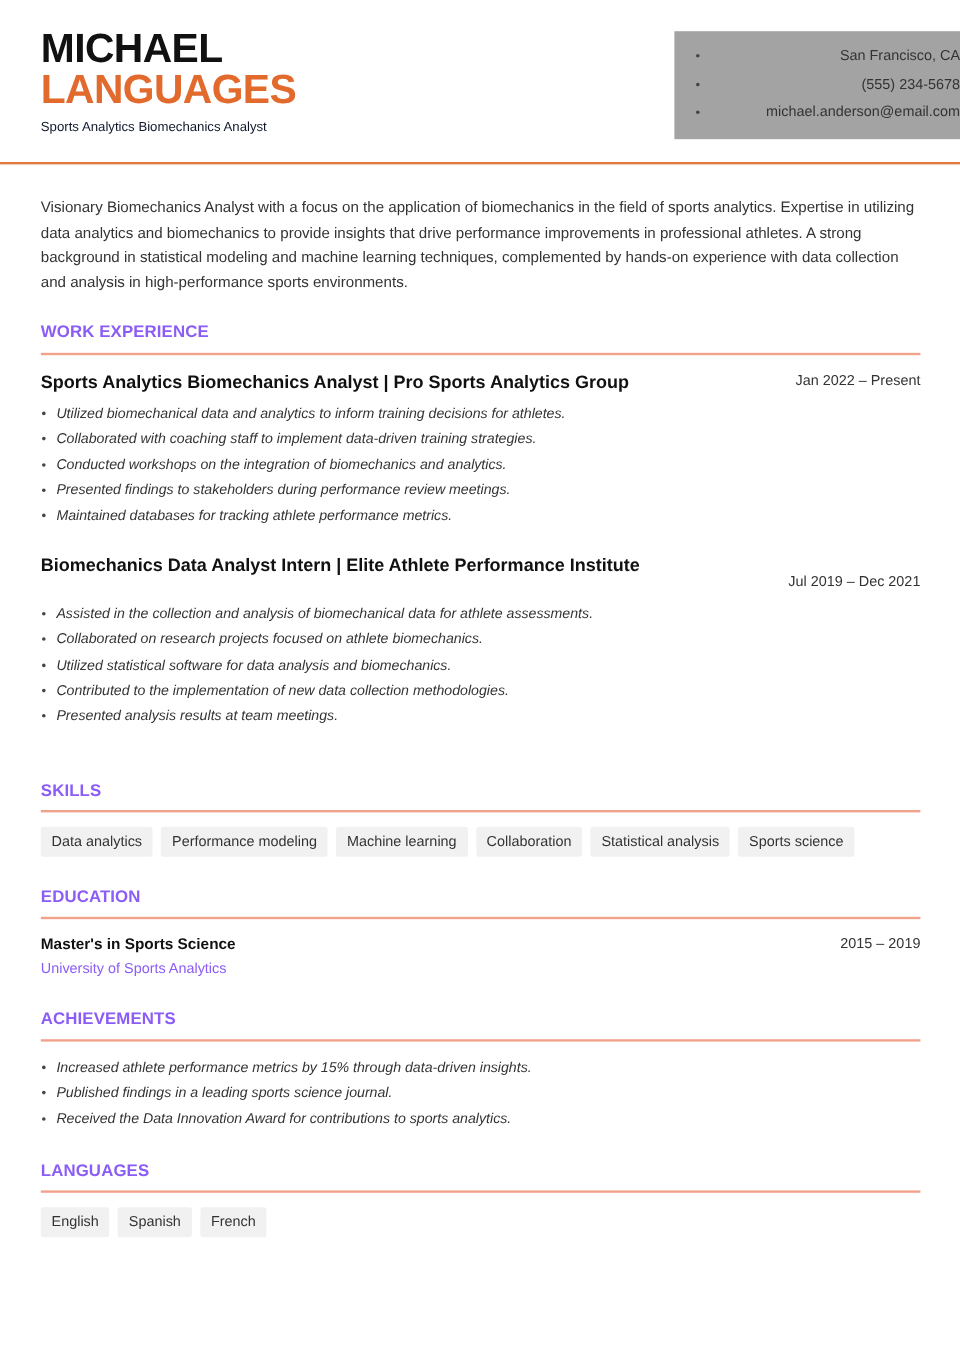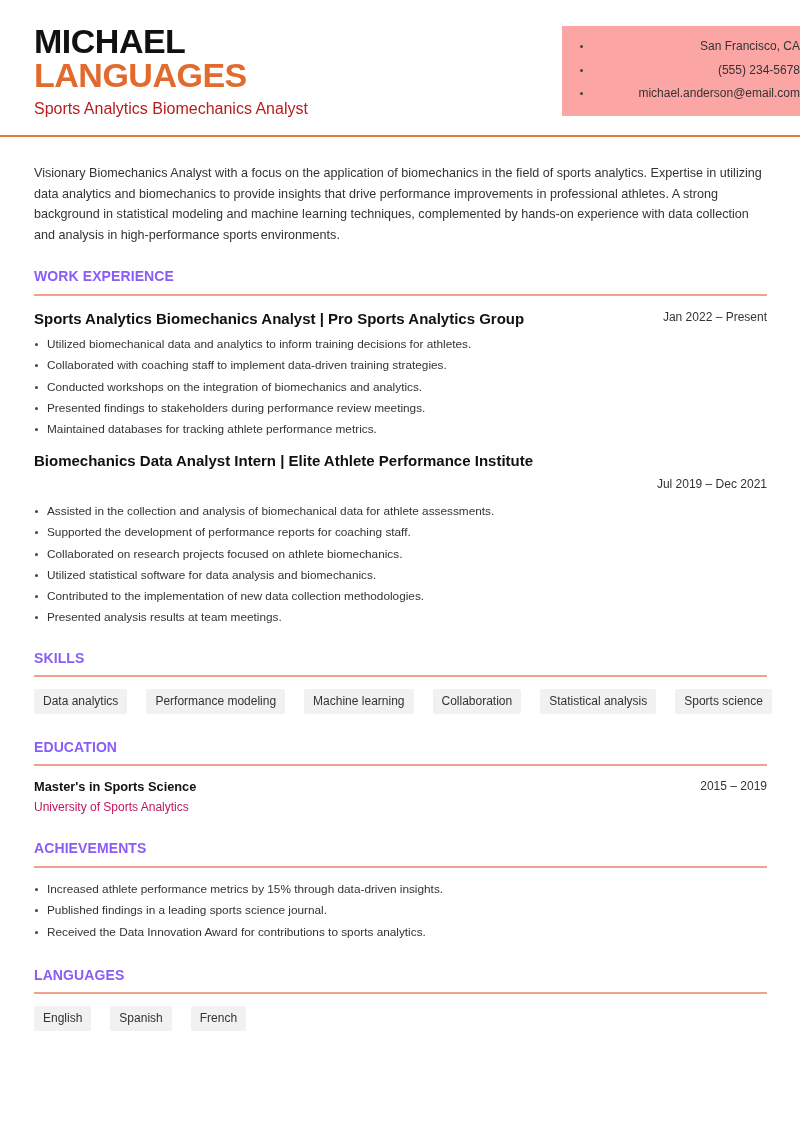--- a/index.html
+++ b/index.html
@@ -2,45 +2,45 @@
 <html><head>
 <meta charset="utf-8">
 <style>
   * { box-sizing: border-box; margin: 0; padding: 0; }
   html, body { width: 800px; height: 1130px; background: #ffffff; }
   body { font-family: "Liberation Sans", "DejaVu Sans", sans-serif; color: #333; position: relative; overflow: hidden; }
 
   .header { position: absolute; left: 0; top: 0; width: 800px; height: 137px; border-bottom: 2px solid #e07a3f; text-align: right; }
   .name-first { position: absolute; left: 34px; top: 22px; font-size: 34px; font-weight: 700; color: #111; line-height: 38px; letter-spacing: -0.5px; }
   .name-last { position: absolute; left: 34px; top: 56px; font-size: 34px; font-weight: 700; color: #e26a2c; line-height: 38px; letter-spacing: -0.5px; }
-  .job-title { position: absolute; left: 34px; top: 100px; font-size: 16px; color: #b91c1c; }
+  .job-title { position: absolute; left: 34px; top: 100px; font-size: 11px; color: #0f172a; }
 
-  .contact-box { position: absolute; left: 562px; top: 26px; width: 238px; height: 90px; background: #fca5a5; padding: 11px 0 0 18px; }
+  .contact-box { position: absolute; left: 562px; top: 26px; width: 238px; height: 90px; background: #a3a3a3; padding: 11px 0 0 18px; }
   .contact-box ul { list-style: none; }
   .contact-box li { font-size: 12px; color: #333; height: 23.5px; line-height: 18px; position: relative; padding-left: 10px; }
   .contact-box li::before { content: ""; position: absolute; left: 0; top: 8px; width: 3px; height: 3px; background: #444; border-radius: 50%; }
 
   .summary { position: absolute; left: 34px; top: 163px; width: 735px; font-size: 12.6px; line-height: 20.7px; color: #333; }
 
   .section-title { position: absolute; left: 34px; font-size: 14px; font-weight: 700; color: #8b5cf6; letter-spacing: 0.1px; }
   .section-rule { position: absolute; left: 34px; width: 733px; height: 2px; background: #f0a38a; }
 
   .job-head { position: absolute; left: 34px; width: 733px; font-size: 15px; font-weight: 700; color: #111; }
   .job-date { position: absolute; right: 33px; font-size: 12px; color: #333; }
 
   .bullets { position: absolute; left: 34px; list-style: none; }
-  .bullets li { font-size: 11.8px; color: #333; height: 21.3px; line-height: 16px; position: relative; padding-left: 13px; }
+  .bullets li { font-size: 11.8px; color: #333; height: 21.3px; line-height: 16px; position: relative; padding-left: 13px; font-style: italic; }
   .bullets li::before { content: ""; position: absolute; left: 1px; top: 7px; width: 3px; height: 3px; background: #444; border-radius: 50%; }
 
-  .tags { position: absolute; left: 34px; display: flex; gap: 19px; }
+  .tags { position: absolute; left: 34px; display: flex; gap: 7px; }
   .tag { background: #f1f1f1; font-size: 12px; color: #333; height: 25px; line-height: 25px; padding: 0 9px; border-radius: 2px; }
 
   .edu-degree { position: absolute; left: 34px; top: 779px; font-size: 12.8px; font-weight: 700; color: #111; }
   .edu-date { position: absolute; right: 33px; top: 779px; font-size: 12px; color: #333; }
-  .edu-school { position: absolute; left: 34px; top: 800px; font-size: 12px; color: #be185d; }
+  .edu-school { position: absolute; left: 34px; top: 800px; font-size: 12px; color: #8b5cf6; }
 </style>
 </head>
 <body>
 
 <div class="header">
   <div class="name-first">MICHAEL</div>
   <div class="name-last">LANGUAGES</div>
   <div class="job-title">Sports Analytics Biomechanics Analyst</div>
   <div class="contact-box">
     <ul>
@@ -59,25 +59,24 @@
 <div class="job-head" style="top:310px">Sports Analytics Biomechanics Analyst | Pro Sports Analytics Group</div>
 <div class="job-date" style="top:310px">Jan 2022 – Present</div>
 <ul class="bullets" style="top:336px">
   <li>Utilized biomechanical data and analytics to inform training decisions for athletes.</li>
   <li>Collaborated with coaching staff to implement data-driven training strategies.</li>
   <li>Conducted workshops on the integration of biomechanics and analytics.</li>
   <li>Presented findings to stakeholders during performance review meetings.</li>
   <li>Maintained databases for tracking athlete performance metrics.</li>
 </ul>
 
-<div class="job-head" style="top:452px">Biomechanics Data Analyst Intern | Elite Athlete Performance Institute</div>
+<div class="job-head" style="top:463px">Biomechanics Data Analyst Intern | Elite Athlete Performance Institute</div>
 <div class="job-date" style="top:477px">Jul 2019 – Dec 2021</div>
 <ul class="bullets" style="top:503px">
   <li>Assisted in the collection and analysis of biomechanical data for athlete assessments.</li>
-  <li>Supported the development of performance reports for coaching staff.</li>
   <li>Collaborated on research projects focused on athlete biomechanics.</li>
   <li>Utilized statistical software for data analysis and biomechanics.</li>
   <li>Contributed to the implementation of new data collection methodologies.</li>
   <li>Presented analysis results at team meetings.</li>
 </ul>
 
 <div class="section-title" style="top:650px">SKILLS</div>
 <div class="section-rule" style="top:675px"></div>
 <div class="tags" style="top:689px">
   <span class="tag">Data analytics</span>

